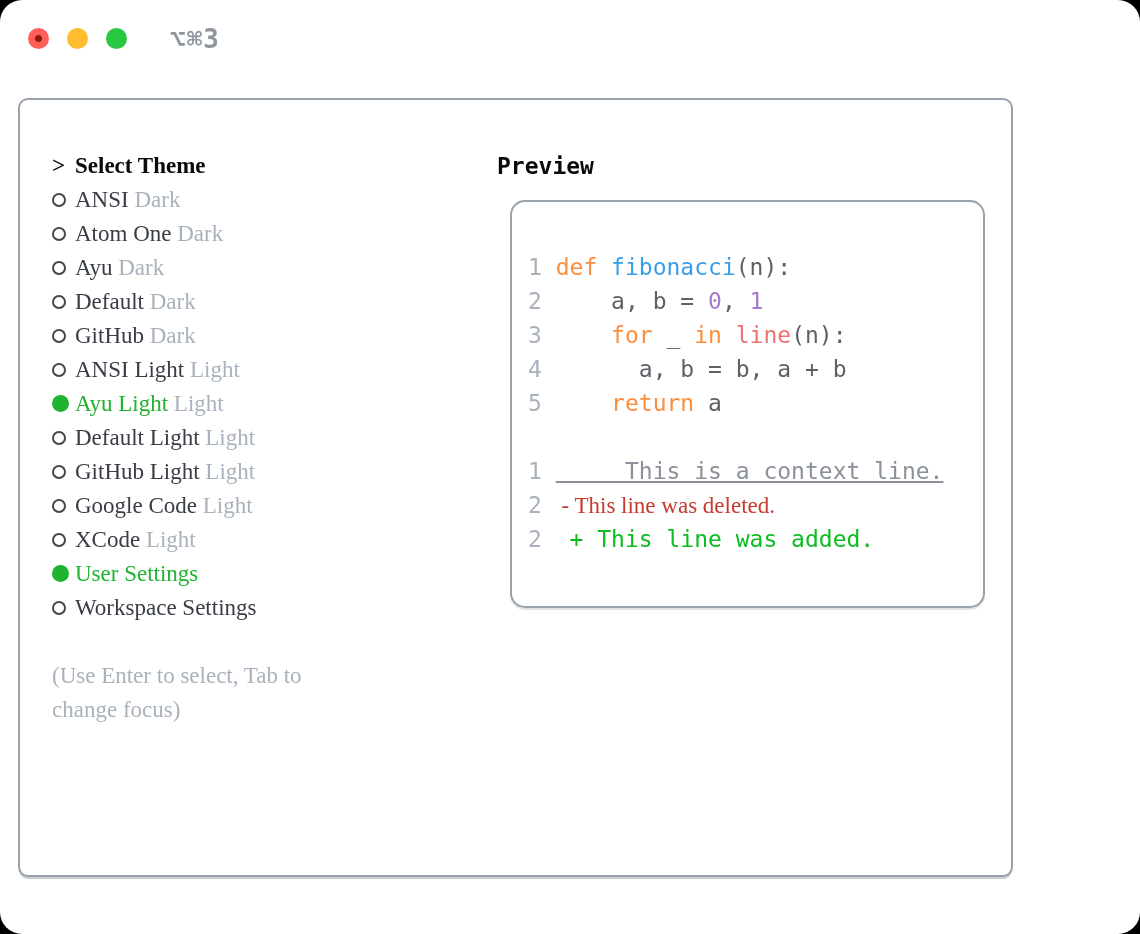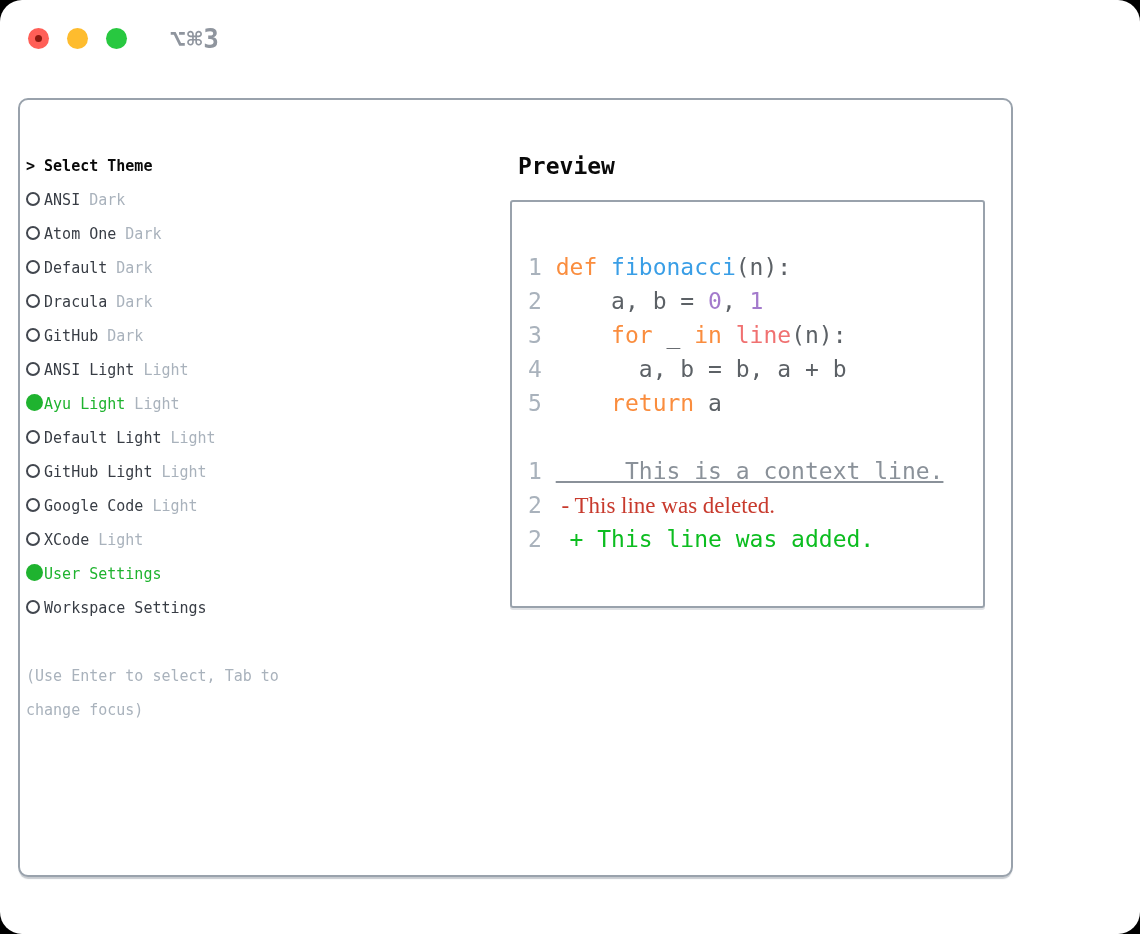--- a/index.html
+++ b/index.html
@@ -15,40 +15,40 @@
     position:absolute; left:170px; top:24px; font-size:26px; font-weight:600;
     color:#8f959e; letter-spacing:1px;
     font-family:"DejaVu Sans Mono","DejaVu Sans",monospace;
   }
   
   .panel {
     position:absolute; left:18px; top:98px; width:995px; height:779px;
     border:2px solid #99a2ac; border-radius:10px; background:#fff;
     box-sizing:border-box; box-shadow:0 3px 1px -1px rgba(130,140,150,.45);
   }
-  .left-col { position:absolute; left:6px; top:49px; font-size:15px; line-height:34px; }
+  .left-col { position:absolute; left:32px; top:49px; font-size:23px; line-height:34px;font-family:Liberation Serif, serif; }
   .row { height:34px; white-space:pre; }
   .marker-cell { display:inline-block; width:2ch; }
   .circle {
     display:inline-block; width:14px; height:14px; border:2.5px solid #42474f;
     border-radius:50%; vertical-align:middle; transform:translateY(-2px);
     box-sizing:border-box;
   }
   .circle.filled { width:17px; height:17px; border:none; background:var(--selected); }
   .t-name { color:var(--text); }
   .t-name.sel { color:var(--selected); }
   .t-variant { color:var(--muted); }
   .heading { font-weight:bold; color:var(--heading); }
   .gap { margin-top:34px; }
   .help { color:var(--muted); height:34px; white-space:pre; }
   
-  .preview-title { position:absolute; left:498px; top:49px; font-size:23px; line-height:34px; font-weight:bold; color:var(--heading); }
+  .preview-title { position:absolute; left:477px; top:49px; font-size:23px; line-height:34px; font-weight:bold; color:var(--heading); }
   .preview-box {
     position:absolute; left:490px; top:100px; width:475px; height:408px;
-    border:2px solid #99a2ac; border-radius:3px; box-sizing:border-box;
+    border:2px solid #99a2ac; border-radius:15px; box-sizing:border-box;
     padding:48px 0 0 16px; box-shadow:0 2px 0 rgba(130,140,150,.25);
   }
   .pline { height:34px; line-height:34px; font-size:23px; white-space:pre; }
   .blank-line { height:34px; }
   .gutter { color:var(--line_number); }
   .seg-keyword { color:var(--keyword); }
   .seg-function { color:var(--function); }
   .seg-number { color:var(--number); }
   .seg-builtin { color:var(--builtin); }
   .seg-fg { color:var(--fg); }
@@ -73,22 +73,22 @@
   </div>
 
   <div class="panel">
 
     <div class="left-col">
       <div class="row heading"><span class="marker-cell">&gt;</span><span>Select Theme</span></div>
 
       <div id="theme-list">
           <div class="row"><span class="marker-cell"><span class="circle"></span></span><span class="t-name">ANSI</span><span class="t-variant"> Dark</span></div>
           <div class="row"><span class="marker-cell"><span class="circle"></span></span><span class="t-name">Atom One</span><span class="t-variant"> Dark</span></div>
+          <div class="row"><span class="marker-cell"><span class="circle"></span></span><span class="t-name">Ayu</span><span class="t-variant"> Dark</span></div>
           <div class="row"><span class="marker-cell"><span class="circle"></span></span><span class="t-name">Default</span><span class="t-variant"> Dark</span></div>
-          <div class="row"><span class="marker-cell"><span class="circle"></span></span><span class="t-name">Dracula</span><span class="t-variant"> Dark</span></div>
           <div class="row"><span class="marker-cell"><span class="circle"></span></span><span class="t-name">GitHub</span><span class="t-variant"> Dark</span></div>
           <div class="row"><span class="marker-cell"><span class="circle"></span></span><span class="t-name">ANSI Light</span><span class="t-variant"> Light</span></div>
           <div class="row"><span class="marker-cell"><span class="circle filled"></span></span><span class="t-name sel">Ayu Light</span><span class="t-variant"> Light</span></div>
           <div class="row"><span class="marker-cell"><span class="circle"></span></span><span class="t-name">Default Light</span><span class="t-variant"> Light</span></div>
           <div class="row"><span class="marker-cell"><span class="circle"></span></span><span class="t-name">GitHub Light</span><span class="t-variant"> Light</span></div>
           <div class="row"><span class="marker-cell"><span class="circle"></span></span><span class="t-name">Google Code</span><span class="t-variant"> Light</span></div>
           <div class="row"><span class="marker-cell"><span class="circle"></span></span><span class="t-name">XCode</span><span class="t-variant"> Light</span></div>
         </div>
 
 

